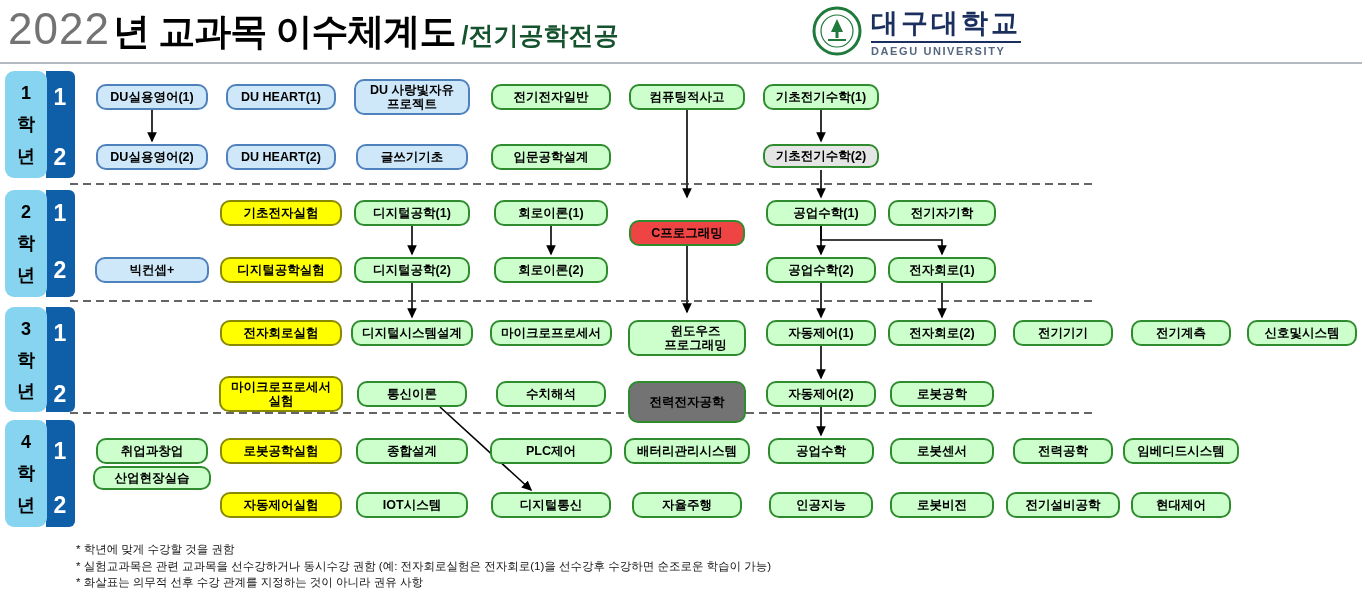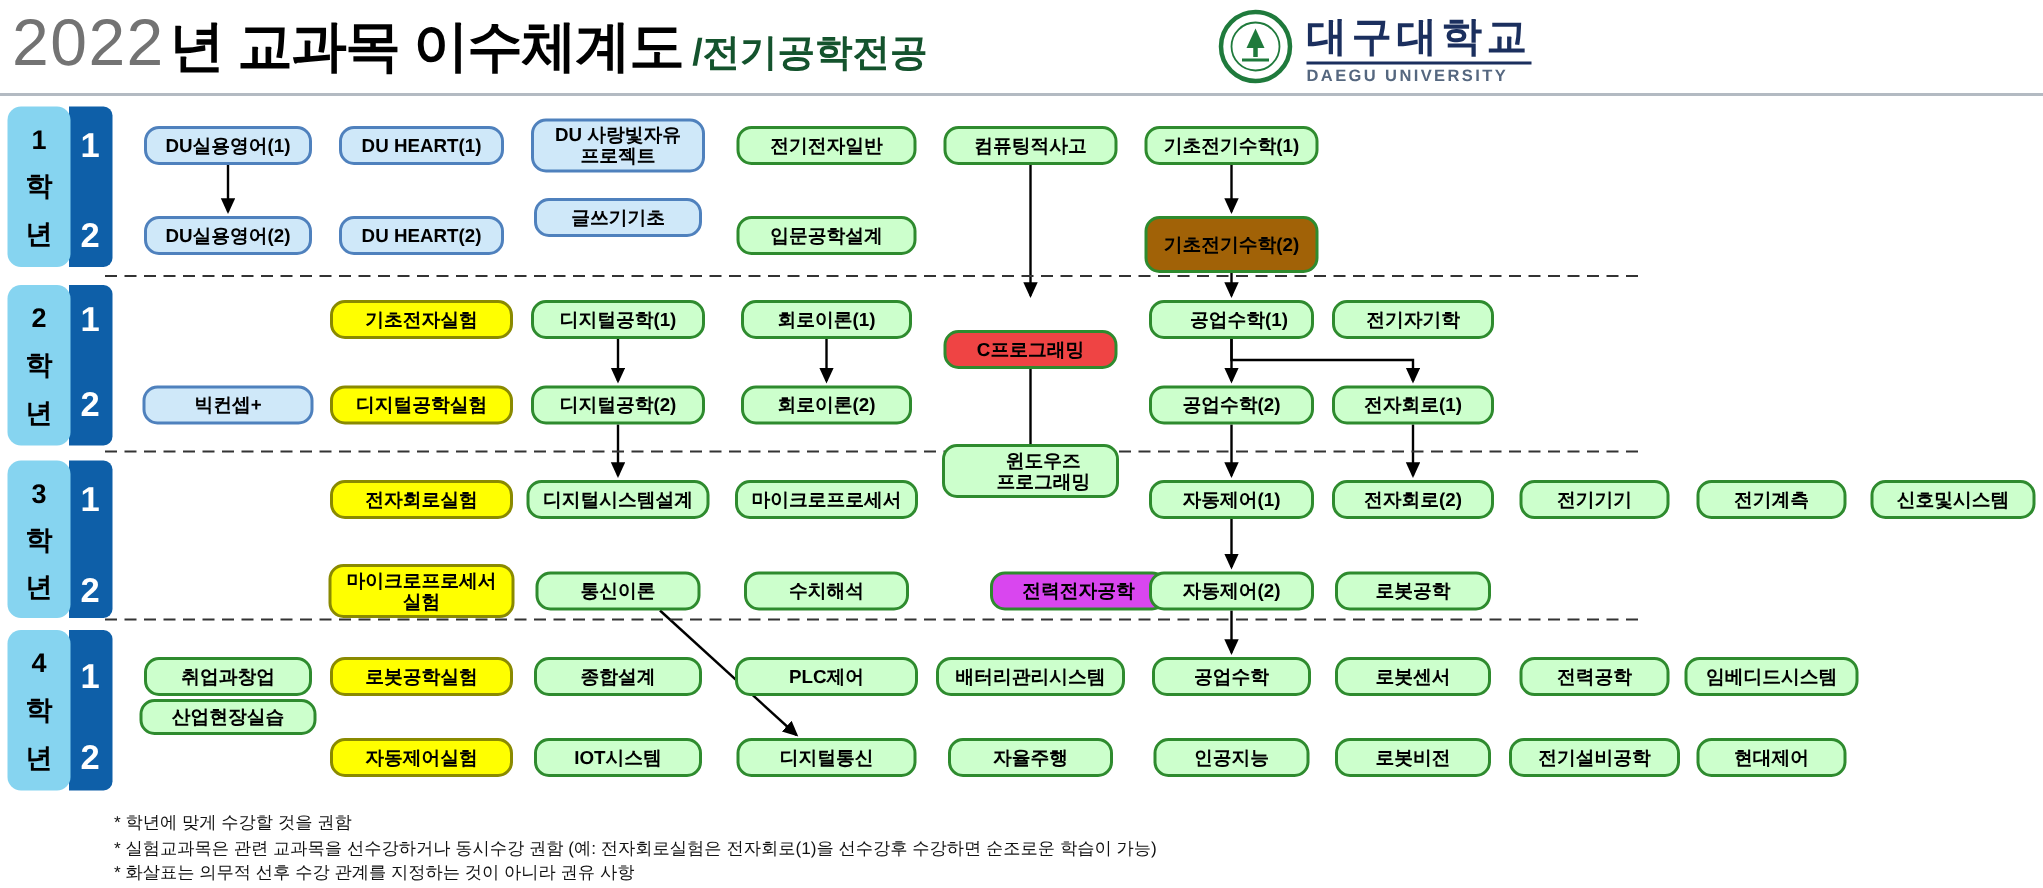--- a/index.html
+++ b/index.html
@@ -76,50 +76,50 @@
 
 <div class="course" style="left: 96px; top: 84px; width: 112px; height: 26px; background: rgb(207, 232, 249); border-color: rgb(79, 129, 189);">DU실용영어(1)</div>
     <div class="course" style="left: 226px; top: 84px; width: 110px; height: 26px; background: rgb(207, 232, 249); border-color: rgb(79, 129, 189);">DU HEART(1)</div>
     <div class="course" style="left: 354px; top: 79px; width: 116px; height: 36px; background: rgb(207, 232, 249); border-color: rgb(79, 129, 189);">DU 사랑빛자유
 프로젝트</div>
     <div class="course" style="left: 491px; top: 84px; width: 120px; height: 26px; background: rgb(204, 255, 204); border-color: rgb(46, 139, 46);">전기전자일반</div>
     <div class="course" style="left: 629px; top: 84px; width: 116px; height: 26px; background: rgb(204, 255, 204); border-color: rgb(46, 139, 46); text-align: center;">컴퓨팅적사고</div>
     <div class="course" style="left: 763px; top: 84px; width: 116px; height: 26px; background: rgb(204, 255, 204); border-color: rgb(46, 139, 46);">기초전기수학(1)</div>
     <div class="course" style="left: 96px; top: 144px; width: 112px; height: 26px; background: rgb(207, 232, 249); border-color: rgb(79, 129, 189);">DU실용영어(2)</div>
     <div class="course" style="left: 226px; top: 144px; width: 110px; height: 26px; background: rgb(207, 232, 249); border-color: rgb(79, 129, 189);">DU HEART(2)</div>
-    <div class="course" style="left: 356px; top: 132px; width: 112px; height: 26px; background: rgb(207, 232, 249); border-color: rgb(79, 129, 189);">글쓰기기초</div>
+    <div class="course" style="left: 356px; top: 144px; width: 112px; height: 26px; background: rgb(207, 232, 249); border-color: rgb(79, 129, 189);">글쓰기기초</div>
     <div class="course" style="left: 491px; top: 144px; width: 120px; height: 26px; background: rgb(204, 255, 204); border-color: rgb(46, 139, 46);">입문공학설계</div>
-    <div class="course" style="left: 763px; top: 144px; width: 116px; height: 38px; background: #a16207; border-color: rgb(46, 139, 46);">기초전기수학(2)</div>
+    <div class="course" style="left: 763px; top: 144px; width: 116px; height: 24px; background: #e5e5e5; border-color: rgb(46, 139, 46);">기초전기수학(2)</div>
     <div class="course" style="left: 220px; top: 200px; width: 122px; height: 26px; background: rgb(255, 255, 0); border-color: rgb(138, 138, 0);">기초전자실험</div>
     <div class="course" style="left: 354px; top: 200px; width: 116px; height: 26px; background: rgb(204, 255, 204); border-color: rgb(46, 139, 46);">디지털공학(1)</div>
     <div class="course" style="left: 494px; top: 200px; width: 114px; height: 26px; background: rgb(204, 255, 204); border-color: rgb(46, 139, 46);">회로이론(1)</div>
     <div class="course" style="left: 629px; top: 200px; width: 116px; height: 26px; background: #ef4444; border-color: rgb(46, 139, 46); margin-top: 20px;">C프로그래밍</div>
     <div class="course" style="left: 766px; top: 200px; width: 110px; height: 26px; background: rgb(204, 255, 204); border-color: rgb(46, 139, 46); padding-left: 12px;">공업수학(1)</div>
     <div class="course" style="left: 888px; top: 200px; width: 108px; height: 26px; background: rgb(204, 255, 204); border-color: rgb(46, 139, 46);">전기자기학</div>
     <div class="course" style="left: 95px; top: 257px; width: 114px; height: 26px; background: rgb(207, 232, 249); border-color: rgb(79, 129, 189);">빅컨셉+</div>
     <div class="course" style="left: 220px; top: 257px; width: 122px; height: 26px; background: rgb(255, 255, 0); border-color: rgb(138, 138, 0);">디지털공학실험</div>
     <div class="course" style="left: 354px; top: 257px; width: 116px; height: 26px; background: rgb(204, 255, 204); border-color: rgb(46, 139, 46);">디지털공학(2)</div>
     <div class="course" style="left: 494px; top: 257px; width: 114px; height: 26px; background: rgb(204, 255, 204); border-color: rgb(46, 139, 46);">회로이론(2)</div>
     <div class="course" style="left: 766px; top: 257px; width: 110px; height: 26px; background: rgb(204, 255, 204); border-color: rgb(46, 139, 46);">공업수학(2)</div>
     <div class="course" style="left: 888px; top: 257px; width: 108px; height: 26px; background: rgb(204, 255, 204); border-color: rgb(46, 139, 46);">전자회로(1)</div>
     <div class="course" style="left: 220px; top: 320px; width: 122px; height: 26px; background: rgb(255, 255, 0); border-color: rgb(138, 138, 0);">전자회로실험</div>
     <div class="course" style="left: 351px; top: 320px; width: 122px; height: 26px; background: rgb(204, 255, 204); border-color: rgb(46, 139, 46);">디지털시스템설계</div>
     <div class="course" style="left: 490px; top: 320px; width: 122px; height: 26px; background: rgb(204, 255, 204); border-color: rgb(46, 139, 46);">마이크로프로세서</div>
-    <div class="course" style="left: 628px; top: 296px; width: 118px; height: 36px; background: rgb(204, 255, 204); border-color: rgb(46, 139, 46); padding-left: 19px;">윈도우즈
+    <div class="course" style="left: 628px; top: 320px; width: 118px; height: 36px; background: rgb(204, 255, 204); border-color: rgb(46, 139, 46); padding-left: 19px;">윈도우즈
 프로그래밍</div>
     <div class="course" style="left: 766px; top: 320px; width: 110px; height: 26px; background: rgb(204, 255, 204); border-color: rgb(46, 139, 46);">자동제어(1)</div>
     <div class="course" style="left: 888px; top: 320px; width: 108px; height: 26px; background: rgb(204, 255, 204); border-color: rgb(46, 139, 46);">전자회로(2)</div>
     <div class="course" style="left: 1013px; top: 320px; width: 100px; height: 26px; background: rgb(204, 255, 204); border-color: rgb(46, 139, 46);">전기기기</div>
     <div class="course" style="left: 1131px; top: 320px; width: 100px; height: 26px; background: rgb(204, 255, 204); border-color: rgb(46, 139, 46);">전기계측</div>
     <div class="course" style="left: 1247px; top: 320px; width: 110px; height: 26px; background: rgb(204, 255, 204); border-color: rgb(46, 139, 46);">신호및시스템</div>
     <div class="course" style="left: 219px; top: 376px; width: 124px; height: 36px; background: rgb(255, 255, 0); border-color: rgb(138, 138, 0);">마이크로프로세서
 실험</div>
     <div class="course" style="left: 357px; top: 381px; width: 110px; height: 26px; background: rgb(204, 255, 204); border-color: rgb(46, 139, 46);">통신이론</div>
     <div class="course" style="left: 496px; top: 381px; width: 110px; height: 26px; background: rgb(204, 255, 204); border-color: rgb(46, 139, 46);">수치해석</div>
-    <div class="course" style="left: 628px; top: 381px; width: 118px; height: 26px; background: #d946ef; border-color: rgb(46, 139, 46); margin-left: 32px;">전력전자공학</div>
+    <div class="course" style="left: 628px; top: 381px; width: 118px; height: 42px; background: #737373; border-color: rgb(46, 139, 46);">전력전자공학</div>
     <div class="course" style="left: 766px; top: 381px; width: 110px; height: 26px; background: rgb(204, 255, 204); border-color: rgb(46, 139, 46);">자동제어(2)</div>
     <div class="course" style="left: 890px; top: 381px; width: 104px; height: 26px; background: rgb(204, 255, 204); border-color: rgb(46, 139, 46);">로봇공학</div>
     <div class="course" style="left: 96px; top: 438px; width: 112px; height: 26px; background: rgb(204, 255, 204); border-color: rgb(46, 139, 46);">취업과창업</div>
     <div class="course" style="left: 220px; top: 438px; width: 122px; height: 26px; background: rgb(255, 255, 0); border-color: rgb(138, 138, 0);">로봇공학실험</div>
     <div class="course" style="left: 356px; top: 438px; width: 112px; height: 26px; background: rgb(204, 255, 204); border-color: rgb(46, 139, 46);">종합설계</div>
     <div class="course" style="left: 490px; top: 438px; width: 122px; height: 26px; background: rgb(204, 255, 204); border-color: rgb(46, 139, 46);">PLC제어</div>
     <div class="course" style="left: 624px; top: 438px; width: 126px; height: 26px; background: rgb(204, 255, 204); border-color: rgb(46, 139, 46);">배터리관리시스템</div>
     <div class="course" style="left: 768px; top: 438px; width: 106px; height: 26px; background: rgb(204, 255, 204); border-color: rgb(46, 139, 46);">공업수학</div>
     <div class="course" style="left: 890px; top: 438px; width: 104px; height: 26px; background: rgb(204, 255, 204); border-color: rgb(46, 139, 46);">로봇센서</div>
     <div class="course" style="left: 1013px; top: 438px; width: 100px; height: 26px; background: rgb(204, 255, 204); border-color: rgb(46, 139, 46);">전력공학</div>

